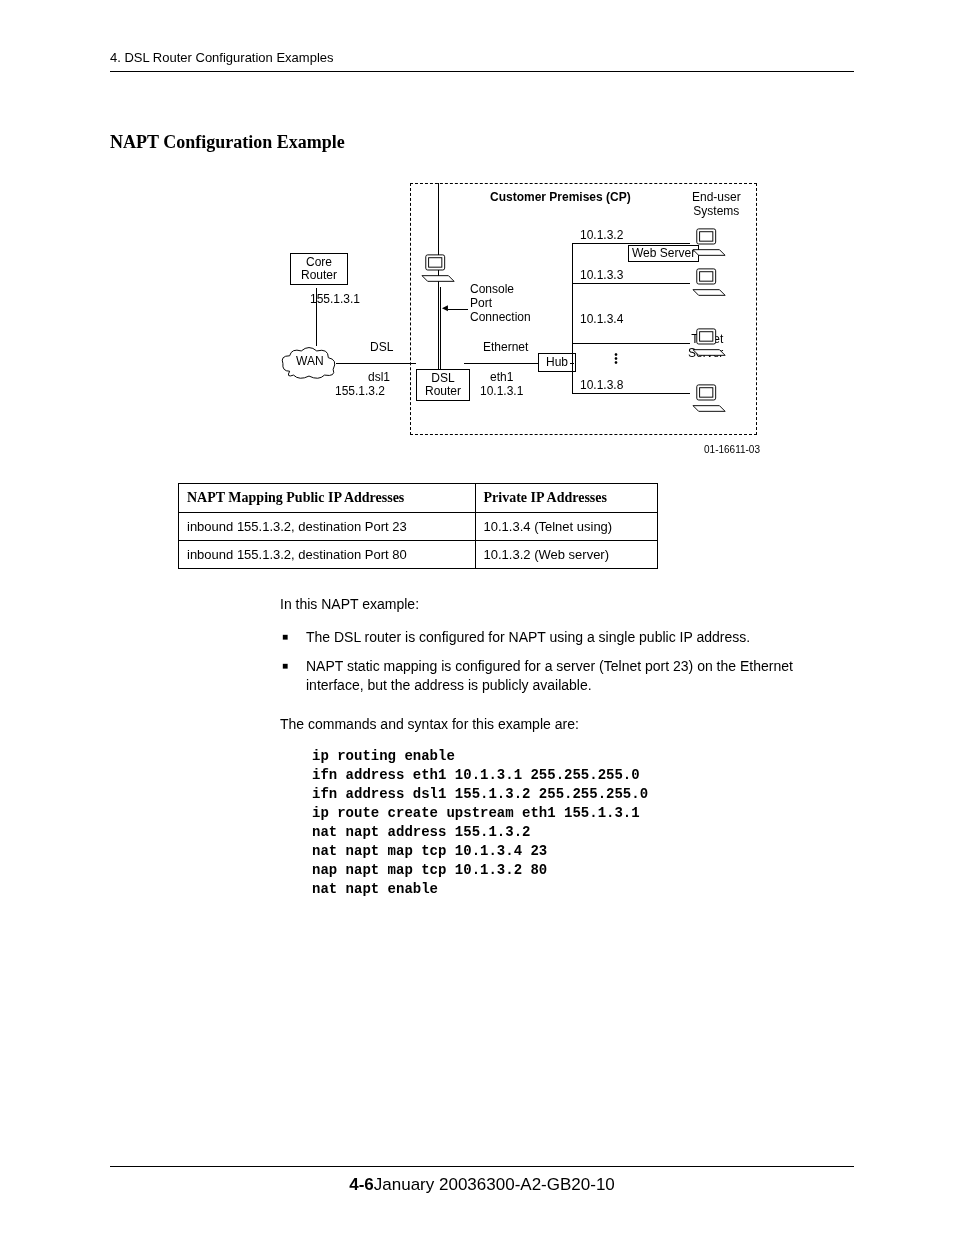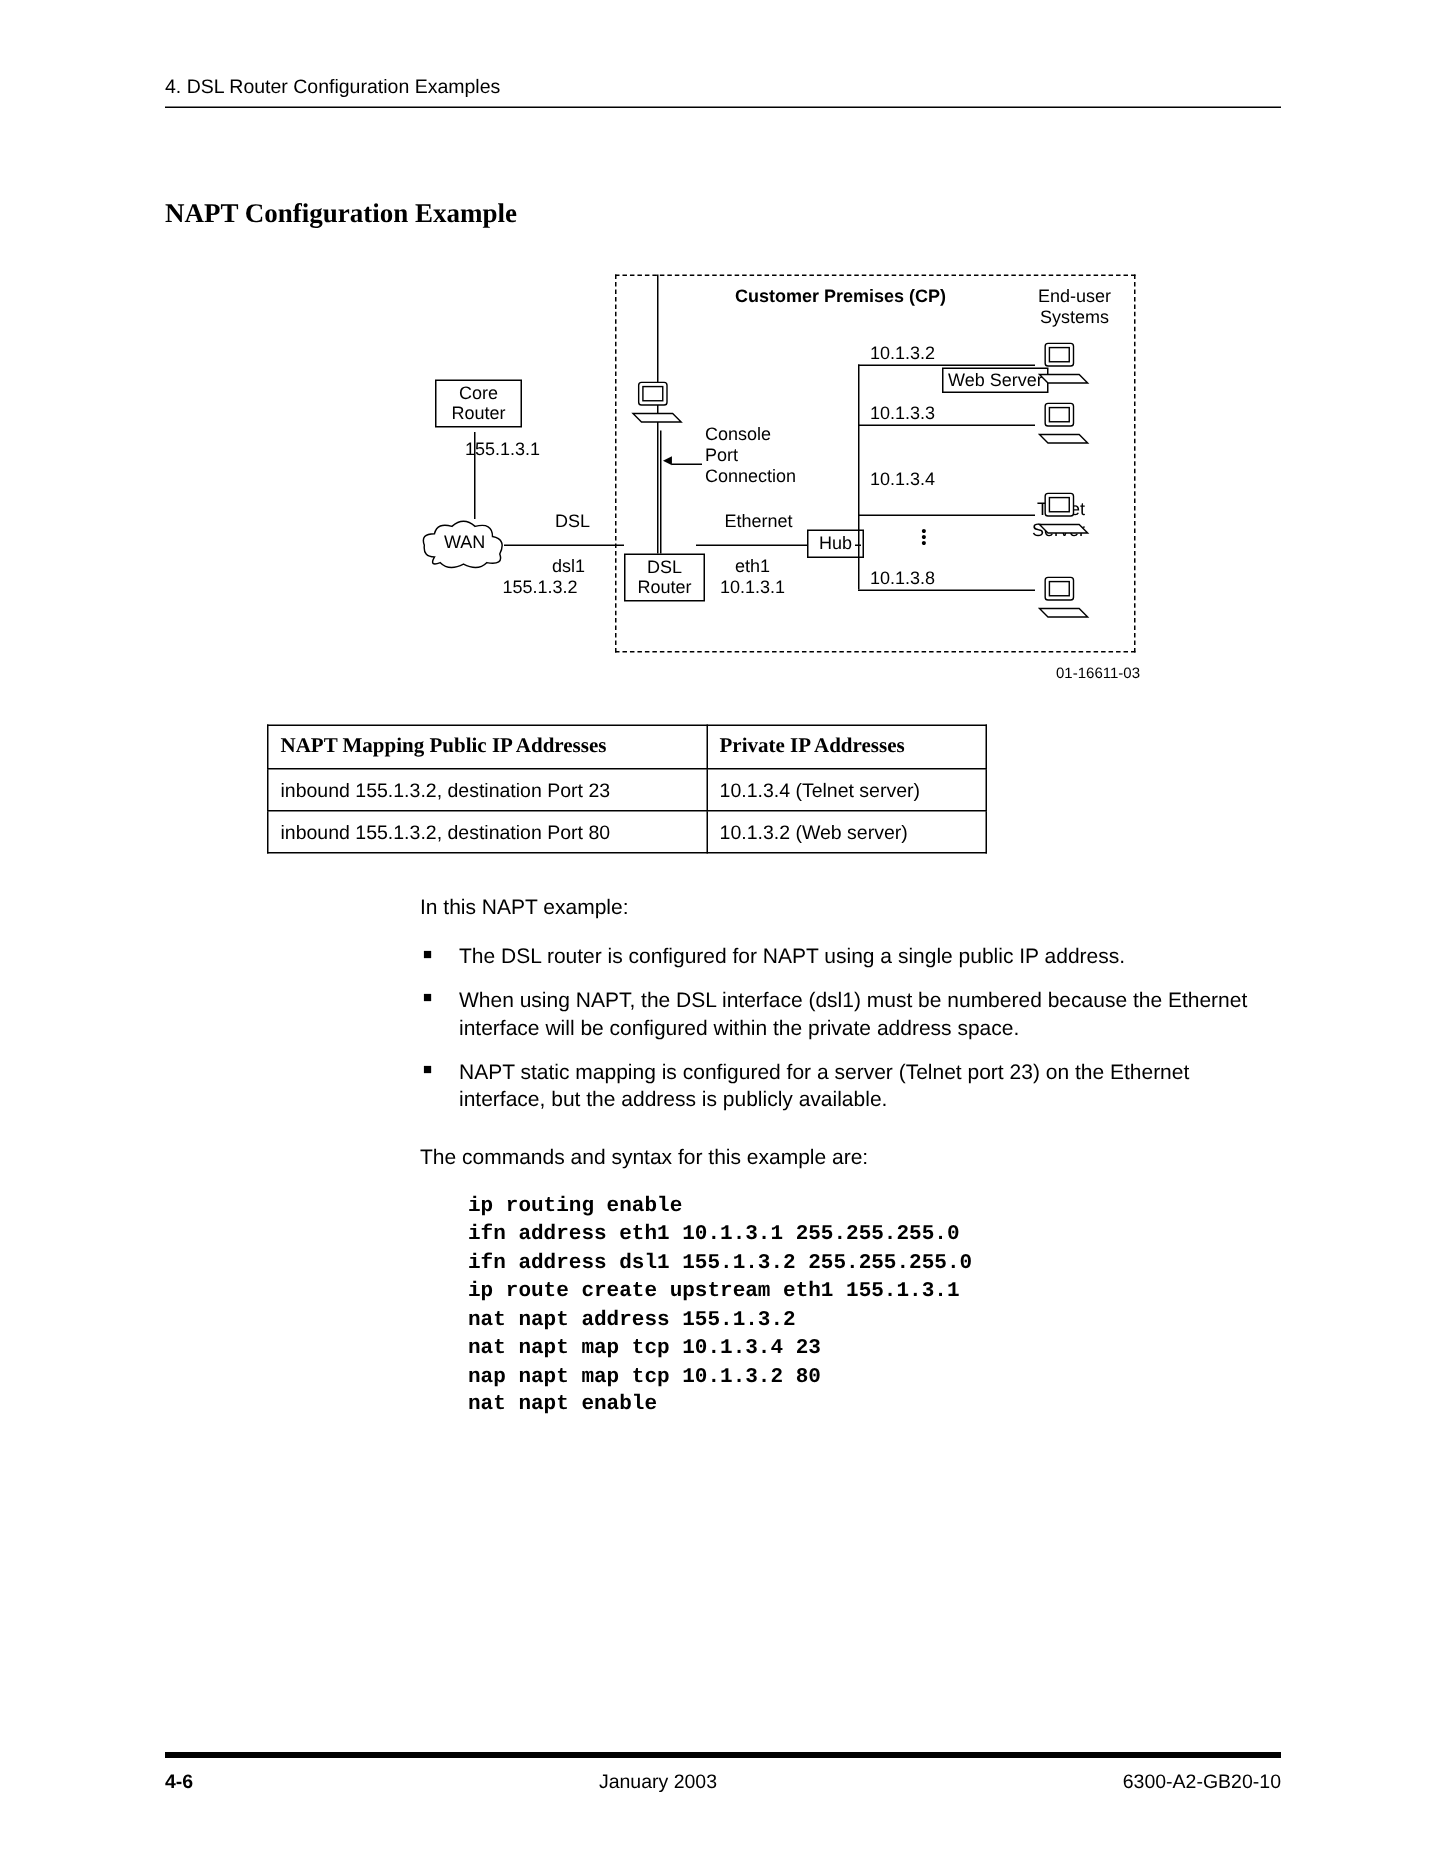--- a/index.html
+++ b/index.html
@@ -107,25 +107,25 @@
     font-size: 14px;
     margin: 10px 0 0 32px;
     line-height: 1.35;
     white-space: pre;
   }
 
   .footer {
     position: absolute;
     left: 110px; right: 100px;
     bottom: 40px;
-    border-top: 4px solid #000000;
+    border-top: 1px solid #000000;
     padding-top: 8px;
-    font-size: 13px;
+    font-size: 17px;
     display: flex;
-    justify-content: space-between;
+    justify-content: center;
   }
   .footer .pn { font-weight: bold; }
 </style>
 </head>
 <body>
 
 <div class="page">
   <div class="running-head">4. DSL Router Configuration Examples</div>
 
   <h2 class="section-title">NAPT Configuration Example</h2>
@@ -232,34 +232,33 @@
   <table class="napt">
     <thead>
       <tr>
         <th>NAPT Mapping Public IP Addresses</th>
         <th>Private IP Addresses</th>
       </tr>
     </thead>
     <tbody>
       <tr>
         <td>inbound 155.1.3.2, destination Port 23</td>
-        <td>10.1.3.4 (Telnet server)</td>
+        <td>10.1.3.4 (Telnet using)</td>
       </tr>
       <tr>
         <td>inbound 155.1.3.2, destination Port 80</td>
         <td>10.1.3.2 (Web server)</td>
       </tr>
     </tbody>
   </table>
 
   <div class="body-text">
     <p style="margin-top:26px;">In this NAPT example:</p>
     <ul class="bullets">
       <li>The DSL router is configured for NAPT using a single public IP address.</li>
-      <li>When using NAPT, the DSL interface (dsl1) must be numbered because the Ethernet interface will be configured within the private address space.</li>
       <li>NAPT static mapping is configured for a server (Telnet port 23) on the Ethernet interface, but the address is publicly available.</li>
     </ul>
     <p>The commands and syntax for this example are:</p>
     <pre class="cmd">ip routing enable
 ifn address eth1 10.1.3.1 255.255.255.0
 ifn address dsl1 155.1.3.2 255.255.255.0
 ip route create upstream eth1 155.1.3.1
 nat napt address 155.1.3.2
 nat napt map tcp 10.1.3.4 23
 nap napt map tcp 10.1.3.2 80

